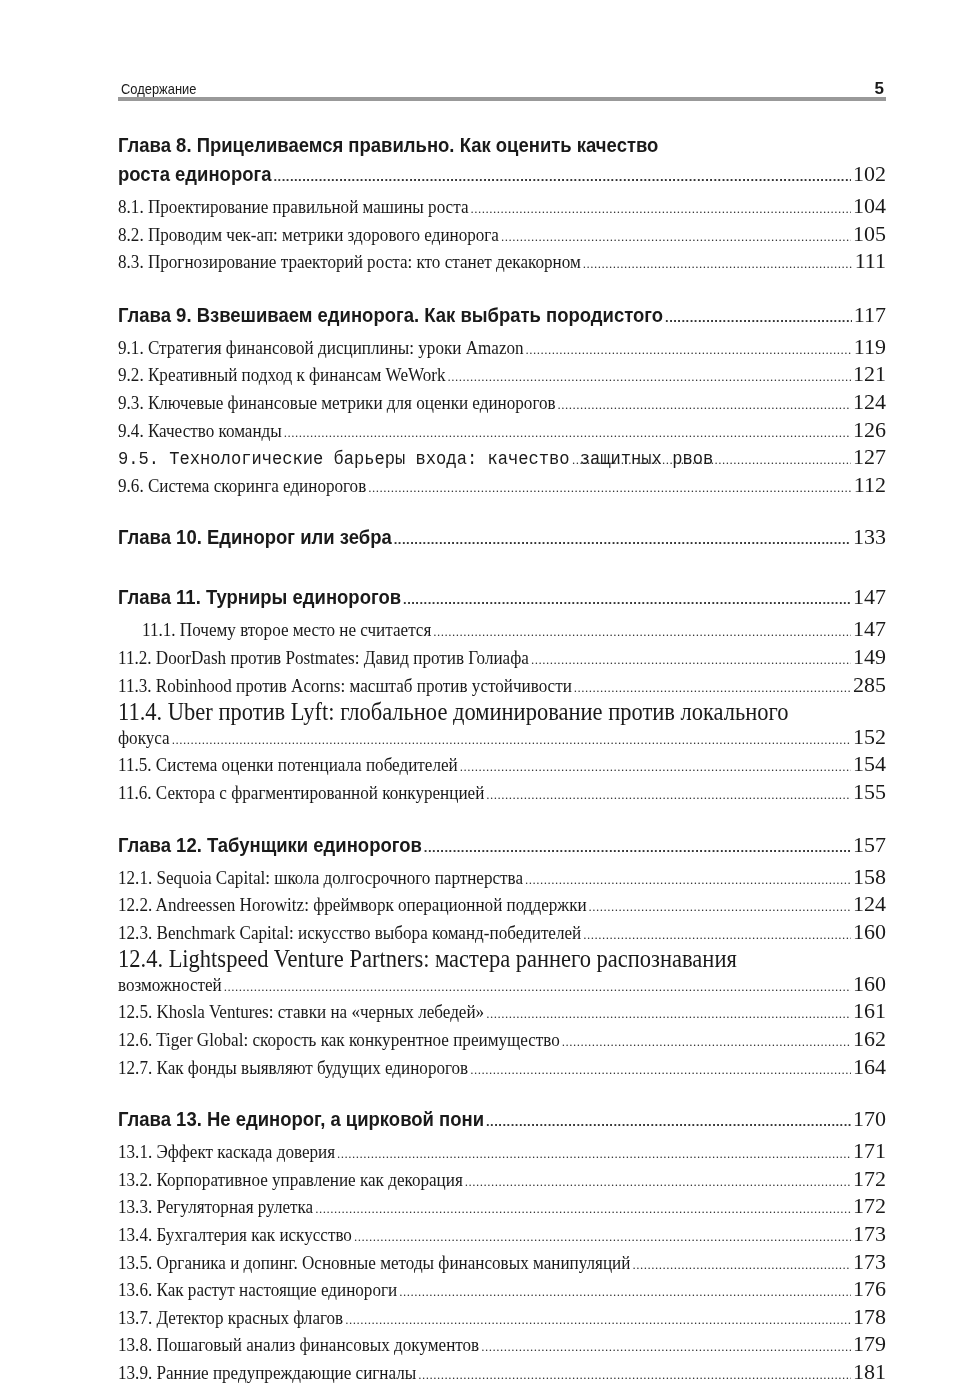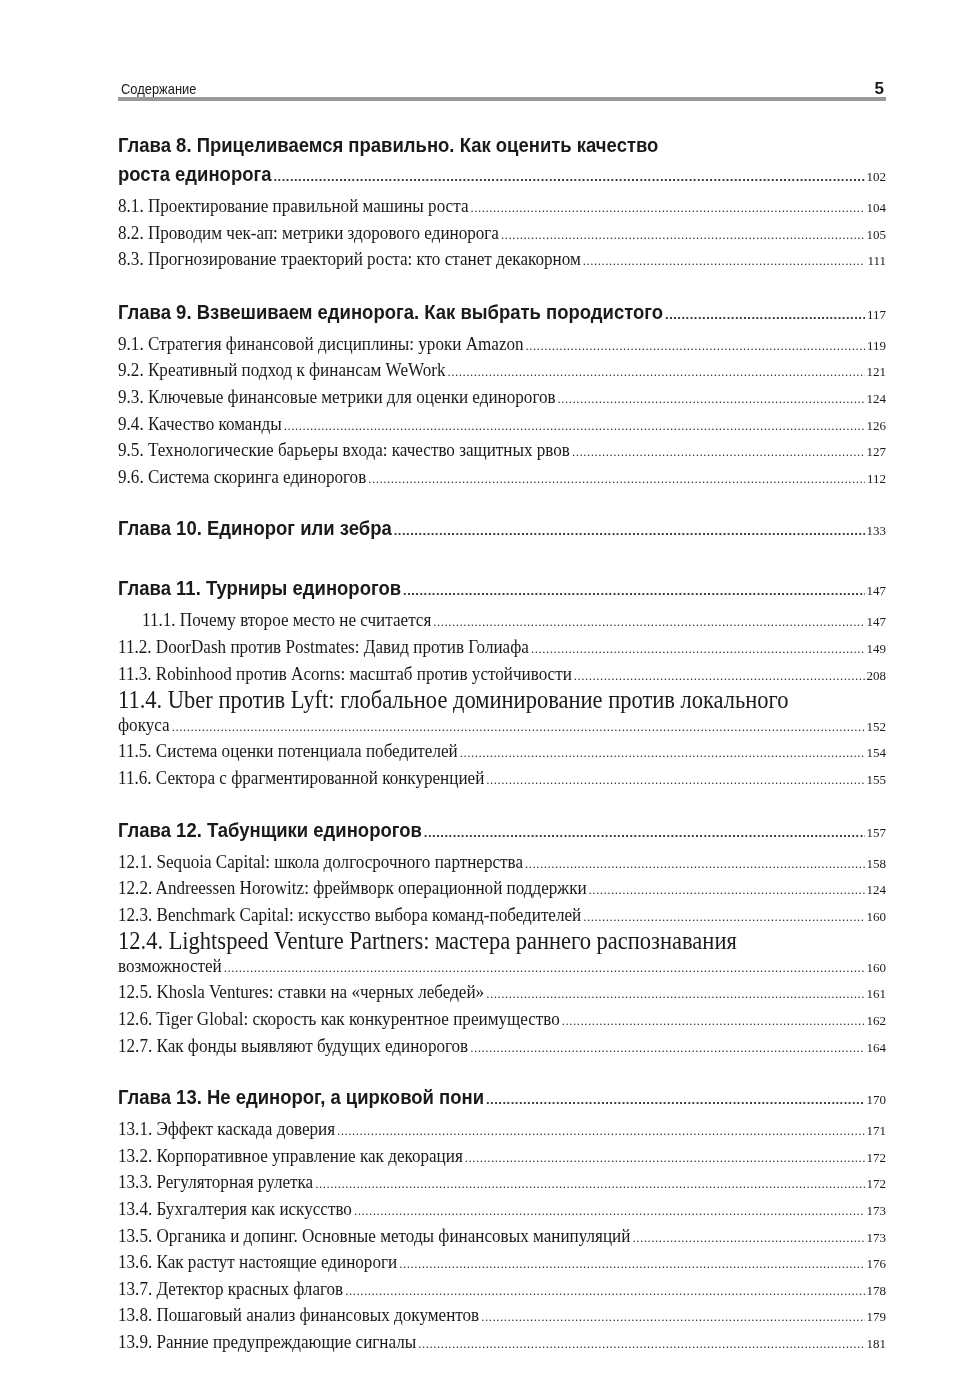--- a/index.html
+++ b/index.html
@@ -11,21 +11,21 @@
     .running-head .num { position: absolute; right: 2px; top: 1px; font-weight: bold; font-size: 17px; }
     .rule { position: absolute; left: 0; top: 97px; width: 768px; height: 4px; background: #999999; }
     .toc { position: absolute; top: 130px; left: 0; width: 768px; }
     .entry { display: flex; align-items: baseline; width: 768px; white-space: nowrap; }
     .entry .text { flex: 0 0 auto; }
     .entry .leader { flex: 1 1 auto; overflow: hidden; margin: 0 2px; color: #333; }
     .entry .leader::after { content: "..............................................................................................................................................................................................................................................................................."; letter-spacing: 0.5px; font-size: 13px; }
     .entry .page-num { flex: 0 0 auto; }
     .chapter { font-family: "Liberation Sans", sans-serif; font-weight: bold; font-size: 21px; line-height: 29px; }
     .chapter .ch-text { display: inline-block; transform: scaleX(0.88); transform-origin: left; }
-    .chapter .page-num, .section .page-num { font-family: "Liberation Serif", serif; font-weight: normal; font-size: 13px; }
+    .chapter .page-num, .section .page-num { font-family: "Liberation Serif", serif; font-weight: normal; font-size: 22px; }
     .chapter-first-line { font-family: "Liberation Sans", sans-serif; font-weight: bold; font-size: 21px; line-height: 29px; white-space: nowrap; }
     .chapter-first-line span { display: inline-block; transform: scaleX(0.88); transform-origin: left; }
     .section { font-family: "Liberation Serif", serif; font-size: 19px; line-height: 24.6px; }
     .section .sec-text { display: inline-block; transform: scaleX(0.90); transform-origin: left; }
     .section-first-line { font-family: "Liberation Serif", serif; font-size: 25px; line-height: 24.6px; white-space: nowrap; }
     .section-first-line span { display: inline-block; transform: scaleX(0.90); transform-origin: left; }
     .group { margin-bottom: 22px; }
     .group .chapter { margin-bottom: 3px; }
     .g8 { margin-bottom: 23px; }
   </style>
@@ -85,21 +85,21 @@
           <span class="text" style="width: 437.611px; display: inline-block; overflow: visible;"><span class="sec-text">9.3. Ключевые финансовые метрики для оценки единорогов</span></span>
           <span class="leader"></span>
           <span class="page-num">124</span>
         </div>
       <div class="entry section">
           <span class="text" style="width: 163.772px; display: inline-block; overflow: visible;"><span class="sec-text">9.4. Качество команды</span></span>
           <span class="leader"></span>
           <span class="page-num">126</span>
         </div>
       <div class="entry section">
-          <span class="text" style="width: 451.927px; display: inline-block; overflow: visible;"><span class="sec-text">9.5. Технологические барьеры входа: качество защитных рвов</span></span>
+          <span class="text" style="width: 451.927px; display: inline-block; overflow: visible; font-family: Liberation Mono, monospace;"><span class="sec-text">9.5. Технологические барьеры входа: качество защитных рвов</span></span>
           <span class="leader"></span>
           <span class="page-num">127</span>
         </div>
       <div class="entry section">
           <span class="text" style="width: 248.245px; display: inline-block; overflow: visible;"><span class="sec-text">9.6. Система скоринга единорогов</span></span>
           <span class="leader"></span>
           <span class="page-num">112</span>
         </div>
     </div>
 
@@ -123,21 +123,21 @@
           <span class="page-num">147</span>
         </div>
       <div class="entry section">
           <span class="text" style="width: 410.892px; display: inline-block; overflow: visible;"><span class="sec-text">11.2. DoorDash против Postmates: Давид против Голиафа</span></span>
           <span class="leader"></span>
           <span class="page-num">149</span>
         </div>
       <div class="entry section">
           <span class="text" style="width: 453.825px; display: inline-block; overflow: visible;"><span class="sec-text">11.3. Robinhood против Acorns: масштаб против устойчивости</span></span>
           <span class="leader"></span>
-          <span class="page-num">208</span>
+          <span class="page-num">285</span>
         </div>
       <div class="section-first-line"><span>11.4. Uber против Lyft: глобальное доминирование против локального</span></div>
       <div class="entry section">
           <span class="text" style="width: 51.6375px; display: inline-block; overflow: visible;"><span class="sec-text">фокуса</span></span>
           <span class="leader"></span>
           <span class="page-num">152</span>
         </div>
       <div class="entry section">
           <span class="text" style="width: 339.666px; display: inline-block; overflow: visible;"><span class="sec-text">11.5. Система оценки потенциала победителей</span></span>
           <span class="leader"></span>

